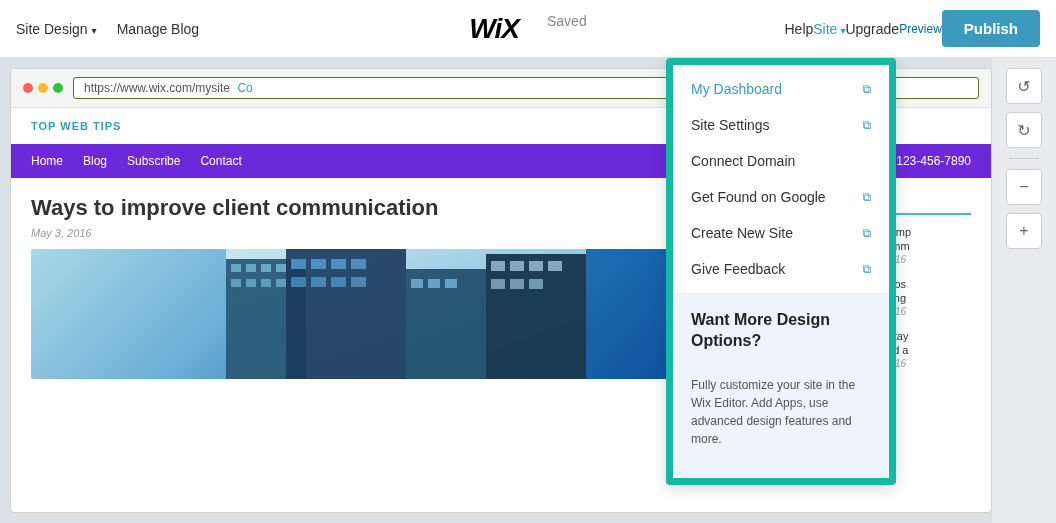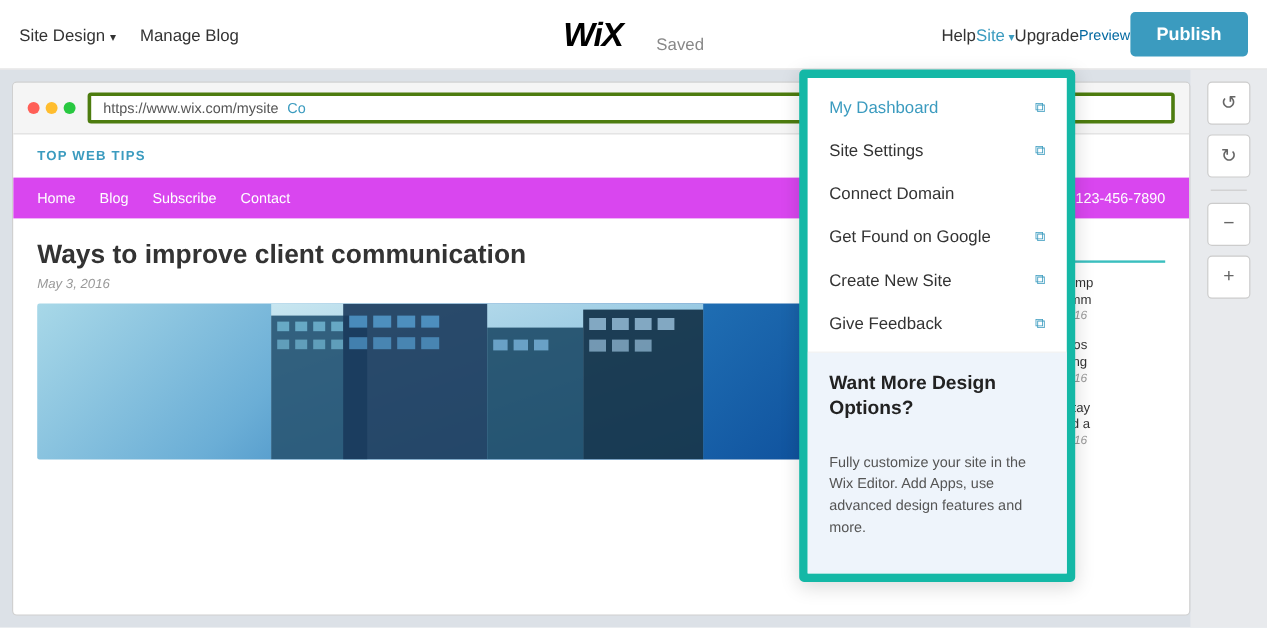--- a/index.html
+++ b/index.html
@@ -10,21 +10,21 @@
       display: flex; align-items: center; justify-content: space-between;
       background: #fff; height: 58px; padding: 0 16px;
       border-bottom: 1px solid #e0e0e0; position: relative; z-index: 100;
     }
     .nav-left { display: flex; align-items: center; gap: 20px; }
     .nav-left .site-design {
       display: flex; align-items: center; gap: 4px;
       font-size: 14px; color: #333; cursor: pointer;
     }
     .nav-left .manage-blog { font-size: 14px; color: #333; cursor: pointer; }
-    .nav-center { position: absolute; left: 50%; transform: translateX(-50%); display: flex; align-items: flex-end; gap: 28px; }
+    .nav-center { position: absolute; left: 50%; transform: translateX(-50%); display: flex; align-items: flex-start; gap: 28px; }
     .wix-logo { font-size: 28px; font-weight: 900; letter-spacing: -1px; color: #000; font-style: italic; }
     .saved-text { font-size: 14px; color: #888; }
     .nav-right { display: flex; align-items: center; }
     .nav-right .help-btn { font-size: 14px; color: #333; cursor: pointer; }
     .nav-right .site-btn {
       display: flex; align-items: flex-end; gap: 3px;
       font-size: 14px; color: #3b9bbf; cursor: pointer; font-weight: 500;
     }
     .nav-right .upgrade-btn { font-size: 14px; color: #333; cursor: pointer; }
     .nav-right .preview-btn { font-size: 12px; color: #0369a1; cursor: pointer; }
@@ -46,34 +46,34 @@
     .browser-bar {
       background: #f5f5f5; border-bottom: 1px solid #e0e0e0;
       padding: 8px 12px; display: flex; align-items: center; gap: 10px;
     }
     .browser-dots { display: flex; gap: 5px; }
     .dot { width: 10px; height: 10px; border-radius: 50%; }
     .dot-red { background: #ff5f57; }
     .dot-yellow { background: #ffbd2e; }
     .dot-green { background: #28c840; }
     .browser-url {
-      background: #fff; border: 3px solid #4d7c0f;
+      background: #fff; border: 1px solid #4d7c0f;
       border-radius: 3px; padding: 3px 10px; font-size: 12px; color: #555;
       flex: 1; overflow: hidden; text-overflow: ellipsis; white-space: nowrap;
     }
     .browser-url-extra { font-size: 12px; color: #3b9bbf; margin-left: 4px; }
 
     
     .site-content { padding: 0; }
     .site-top-tips {
       padding: 12px 20px; font-size: 11px; color: #3b9bbf;
       font-weight: 600; letter-spacing: 1px; text-transform: uppercase;
     }
     .site-nav-bar {
-      background: #d946ef; padding: 10px 20px;
+      background: #6d28d9; padding: 10px 20px;
       display: flex; align-items: center; justify-content: space-between;
     }
     .site-nav-links { display: flex; gap: 20px; }
     .site-nav-link { font-size: 12px; color: #fff; }
     .site-nav-phone { font-size: 12px; color: #fff; }
     .site-post-area { padding: 16px 20px; display: flex; gap: 20px; }
     .main-post { flex: 1; }
     .main-post-title { font-size: 22px; color: #333; font-weight: 700; line-height: 1.3; margin-bottom: 4px; }
     .main-post-date { font-size: 11px; color: #999; margin-bottom: 10px; font-style: italic; }
     .main-post-img {

